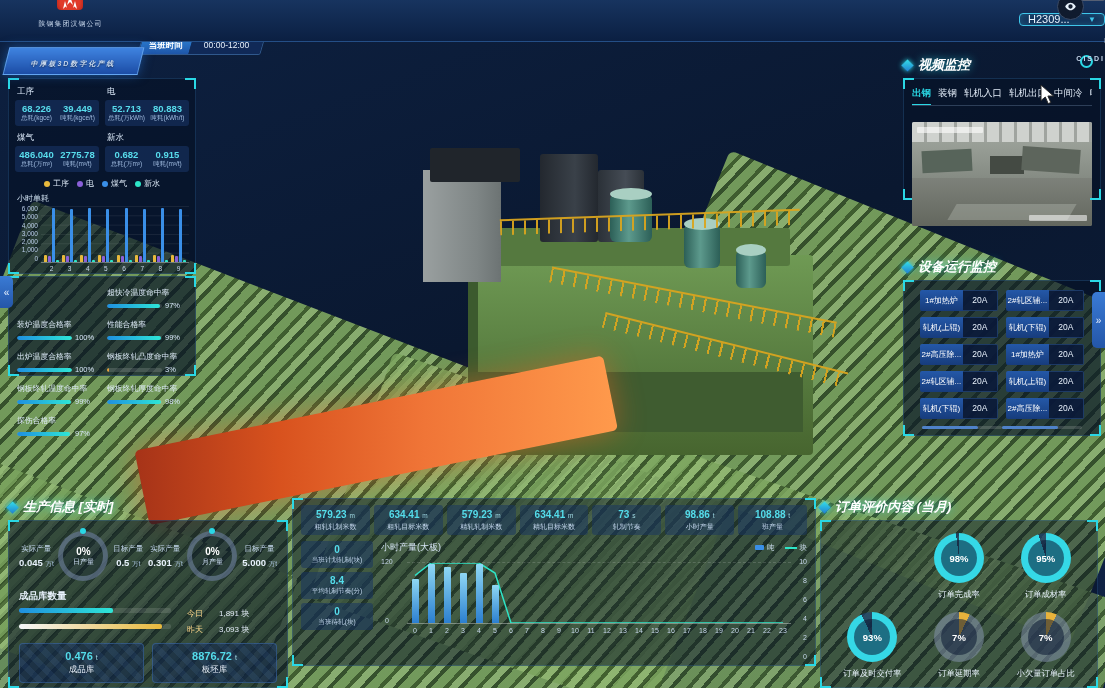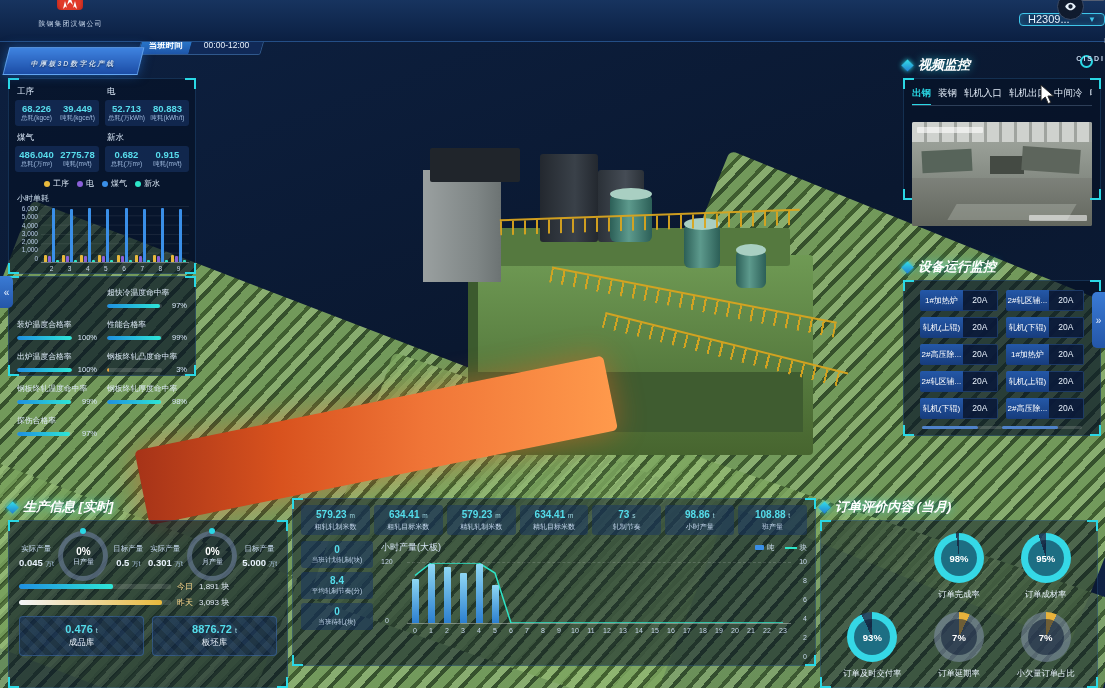--- a/index.html
+++ b/index.html
@@ -103,21 +103,21 @@
   .eg i{display:block;width:3px;border-radius:1px 1px 0 0}
   .eg b{position:absolute;bottom:-10px;left:50%;transform:translateX(-50%);font-size:6.5px;font-weight:normal;color:#c8d8ec}
 
   
   .p-quality{left:8px;top:276px;width:188px}
   .p-quality .tcard{height:100px;padding:10px 8px;box-sizing:border-box;display:grid;grid-template-columns:1fr 1fr;column-gap:10px;row-gap:9px}
   .qitem .qlabel{font-size:7.8px;color:#dce9f7;white-space:nowrap;overflow:hidden;margin-bottom:3px}
   .qrow{display:flex;align-items:center;gap:3px}
   .qtrack{flex:1;height:4px;background:rgba(255,255,255,.14);border-radius:2px;overflow:hidden}
   .q-fill{display:block;height:4px;background:linear-gradient(90deg,#1f8fe0,#2ee6d6);border-radius:2px}
-  .qpct{font-size:7.5px;color:#d7e6f8;width:22px;text-align:right}
+  .qpct{font-size:7.5px;color:#d7e6f8;width:22px;text-align:left}
 
   
   .p-video{left:903px;top:56px;width:198px}
   .p-video .tcard{height:122px;padding:8px;box-sizing:border-box}
   .vtabs{display:flex;gap:7px;border-bottom:1px solid rgba(160,190,230,.25);padding-bottom:5px;white-space:nowrap;overflow:hidden}
   .vtab{font-size:9.5px;color:#dfe9f5;cursor:pointer;position:relative;flex:none}
   .vtab.active{color:#2ad8e5;font-weight:bold}
   .vtab.active::after{content:"";position:absolute;left:0;right:0;bottom:-6px;height:2px;background:#2ad8e5}
   .vframe{position:relative;margin-top:16px;height:104px;overflow:hidden;border-radius:2px;background:linear-gradient(180deg,#b9bcb9 0%,#a3a7a2 30%,#8d918c 60%,#6f736e 100%)}
   .vframe *{position:absolute}
@@ -148,21 +148,21 @@
   .prow1{display:flex;justify-content:space-between;align-items:center}
   .pgroup{text-align:center}
   .plab{font-size:7.5px;color:#c3d6ec}
   .pval{font-size:9.5px;font-weight:bold;color:#e8f2fc;margin-top:3px}
   .pval .pu{font-size:6.5px;font-weight:normal;color:#a9c2de}
   .ring{width:50px;height:50px;border-radius:50%;border:5px solid rgba(120,140,170,.55);box-sizing:border-box;position:relative;display:flex;flex-direction:column;align-items:center;justify-content:center;background:rgba(10,24,48,.25)}
   .ring::before{content:"";position:absolute;top:-8px;left:50%;margin-left:-3px;width:6px;height:6px;border-radius:50%;background:#2ad8e5}
   .ring .rp{font-size:10px;font-weight:bold;color:#fff}
   .ring .rl{font-size:7px;color:#cfe0f5}
   .invtitle{font-size:9.5px;font-weight:bold;color:#e8f2fc;margin:9px 0 5px}
-  .invrow{display:flex;align-items:center;gap:6px;margin-bottom:5px}
+  .invrow{display:flex;align-items:flex-start;gap:16px;margin-bottom:5px}
   .invtrack{width:152px;height:5px;background:rgba(255,255,255,.12);border-radius:2px;overflow:hidden}
   .inv-fill{display:block;height:5px;border-radius:2px}
   .inv-cyan{background:linear-gradient(90deg,#1f8fe0,#2ee6d6)}
   .inv-yellow{background:linear-gradient(90deg,#f5f7fa,#e8b93c)}
   .invlab{font-size:8px;color:#ffd98c;white-space:nowrap}
   .invval{font-size:8px;color:#dfe8f4;white-space:nowrap}
   .pboxes{display:flex;gap:8px;margin-top:8px}
   .pbox{flex:1;height:38px;border:1px solid rgba(80,140,220,.35);border-radius:4px;background:rgba(16,38,78,.55);
         background-image:repeating-linear-gradient(45deg,rgba(90,140,210,.1) 0 6px,transparent 6px 12px);
         display:flex;flex-direction:column;align-items:center;justify-content:center}
@@ -645,20 +645,21 @@
           </div>
         <div class="ring">
             <span class="rp">0%</span>
             <span class="rl">月产量</span>
           </div>
         <div class="pgroup">
             <div class="plab">目标产量</div>
             <div class="pval"><span>5.000</span> <span class="pu">万t</span></div>
           </div>
       </div>
+      <div class="invtitle">成品库数量</div>
       <div class="invrow">
         <span class="invtrack">
             <i class="inv-fill inv-cyan" style="width: 62%;"></i>
           </span>
         <span class="invlab">今日</span>
         <span class="invval">1,891 块</span>
       </div>
       <div class="invrow">
         <span class="invtrack">
             <i class="inv-fill inv-yellow" style="width: 94%;"></i>

